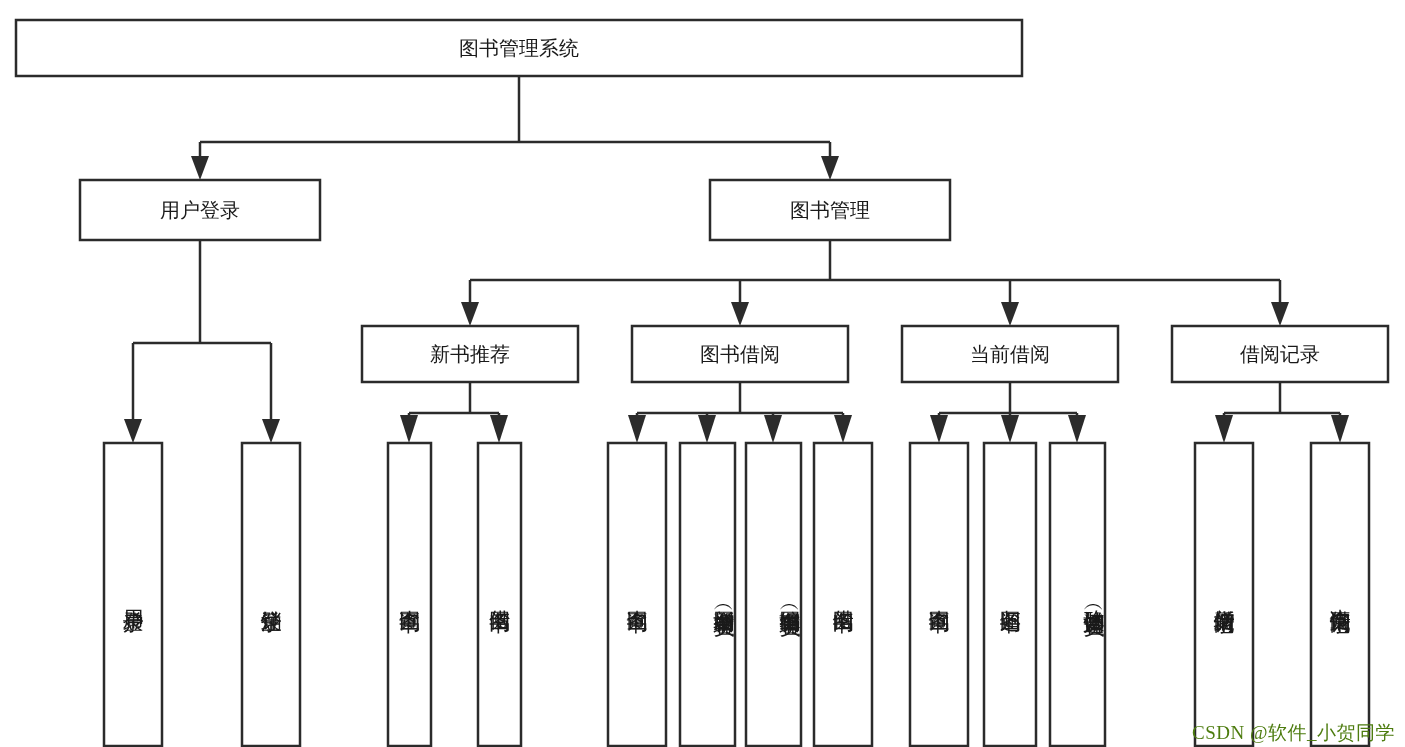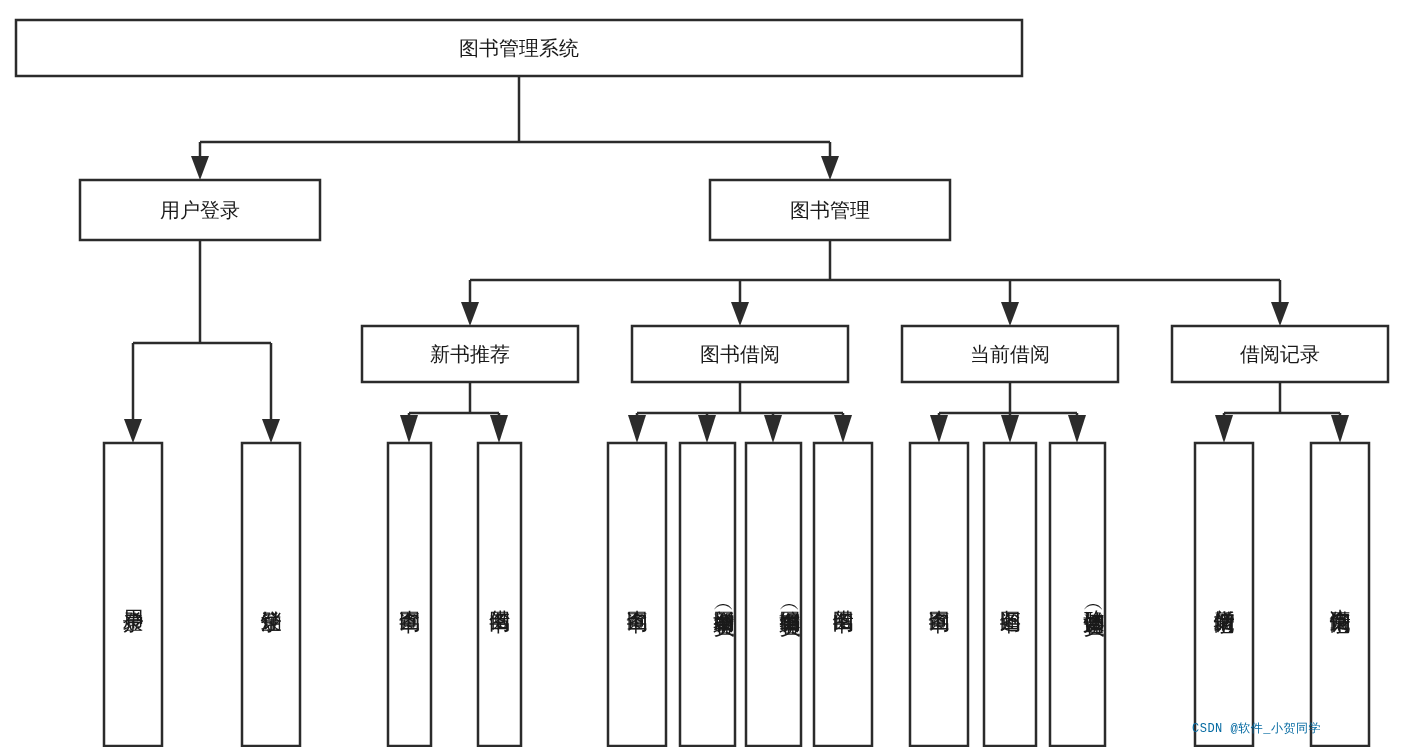--- a/index.html
+++ b/index.html
@@ -60,23 +60,23 @@
     letter-spacing: 1px;
     display: flex;
     align-items: center;
     justify-content: center;
     text-align: center;
     white-space: nowrap;
     pointer-events: none;
   }
   .watermark {
     position: absolute;
-    font-family: Liberation Mono, monospace;
-    font-size: 12px;
-    color: #0369a1;
+    font-family: Liberation Serif, serif;
+    font-size: 19px;
+    color: #4d7c0f;
     white-space: nowrap;
     letter-spacing: 0.5px;
   }
 </style>
 </head>
 <body>
 
 <div id="diagram-root">
 
   <svg class="diagram-canvas" viewBox="0 0 1405 747">

